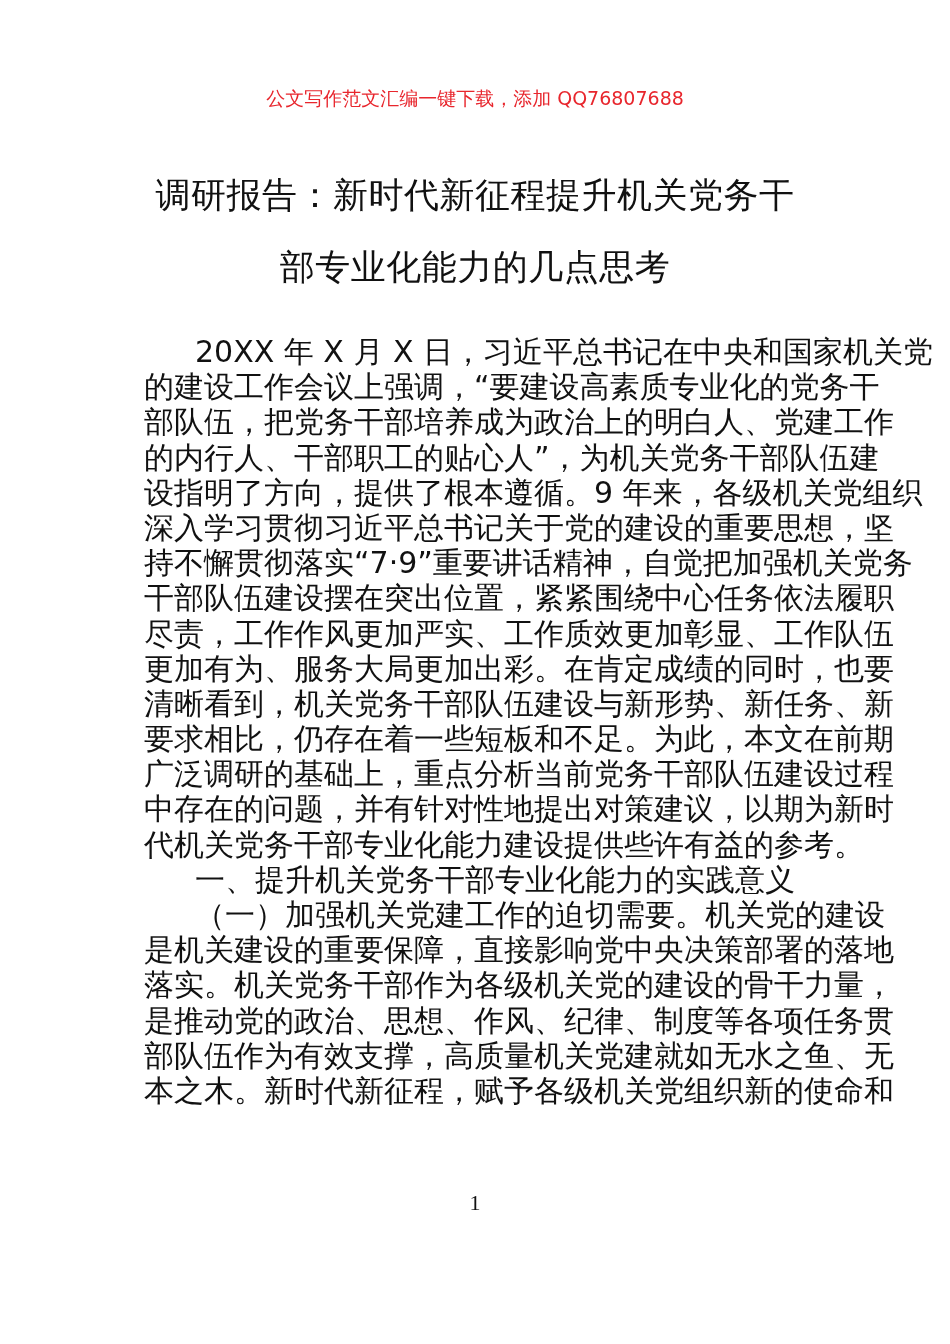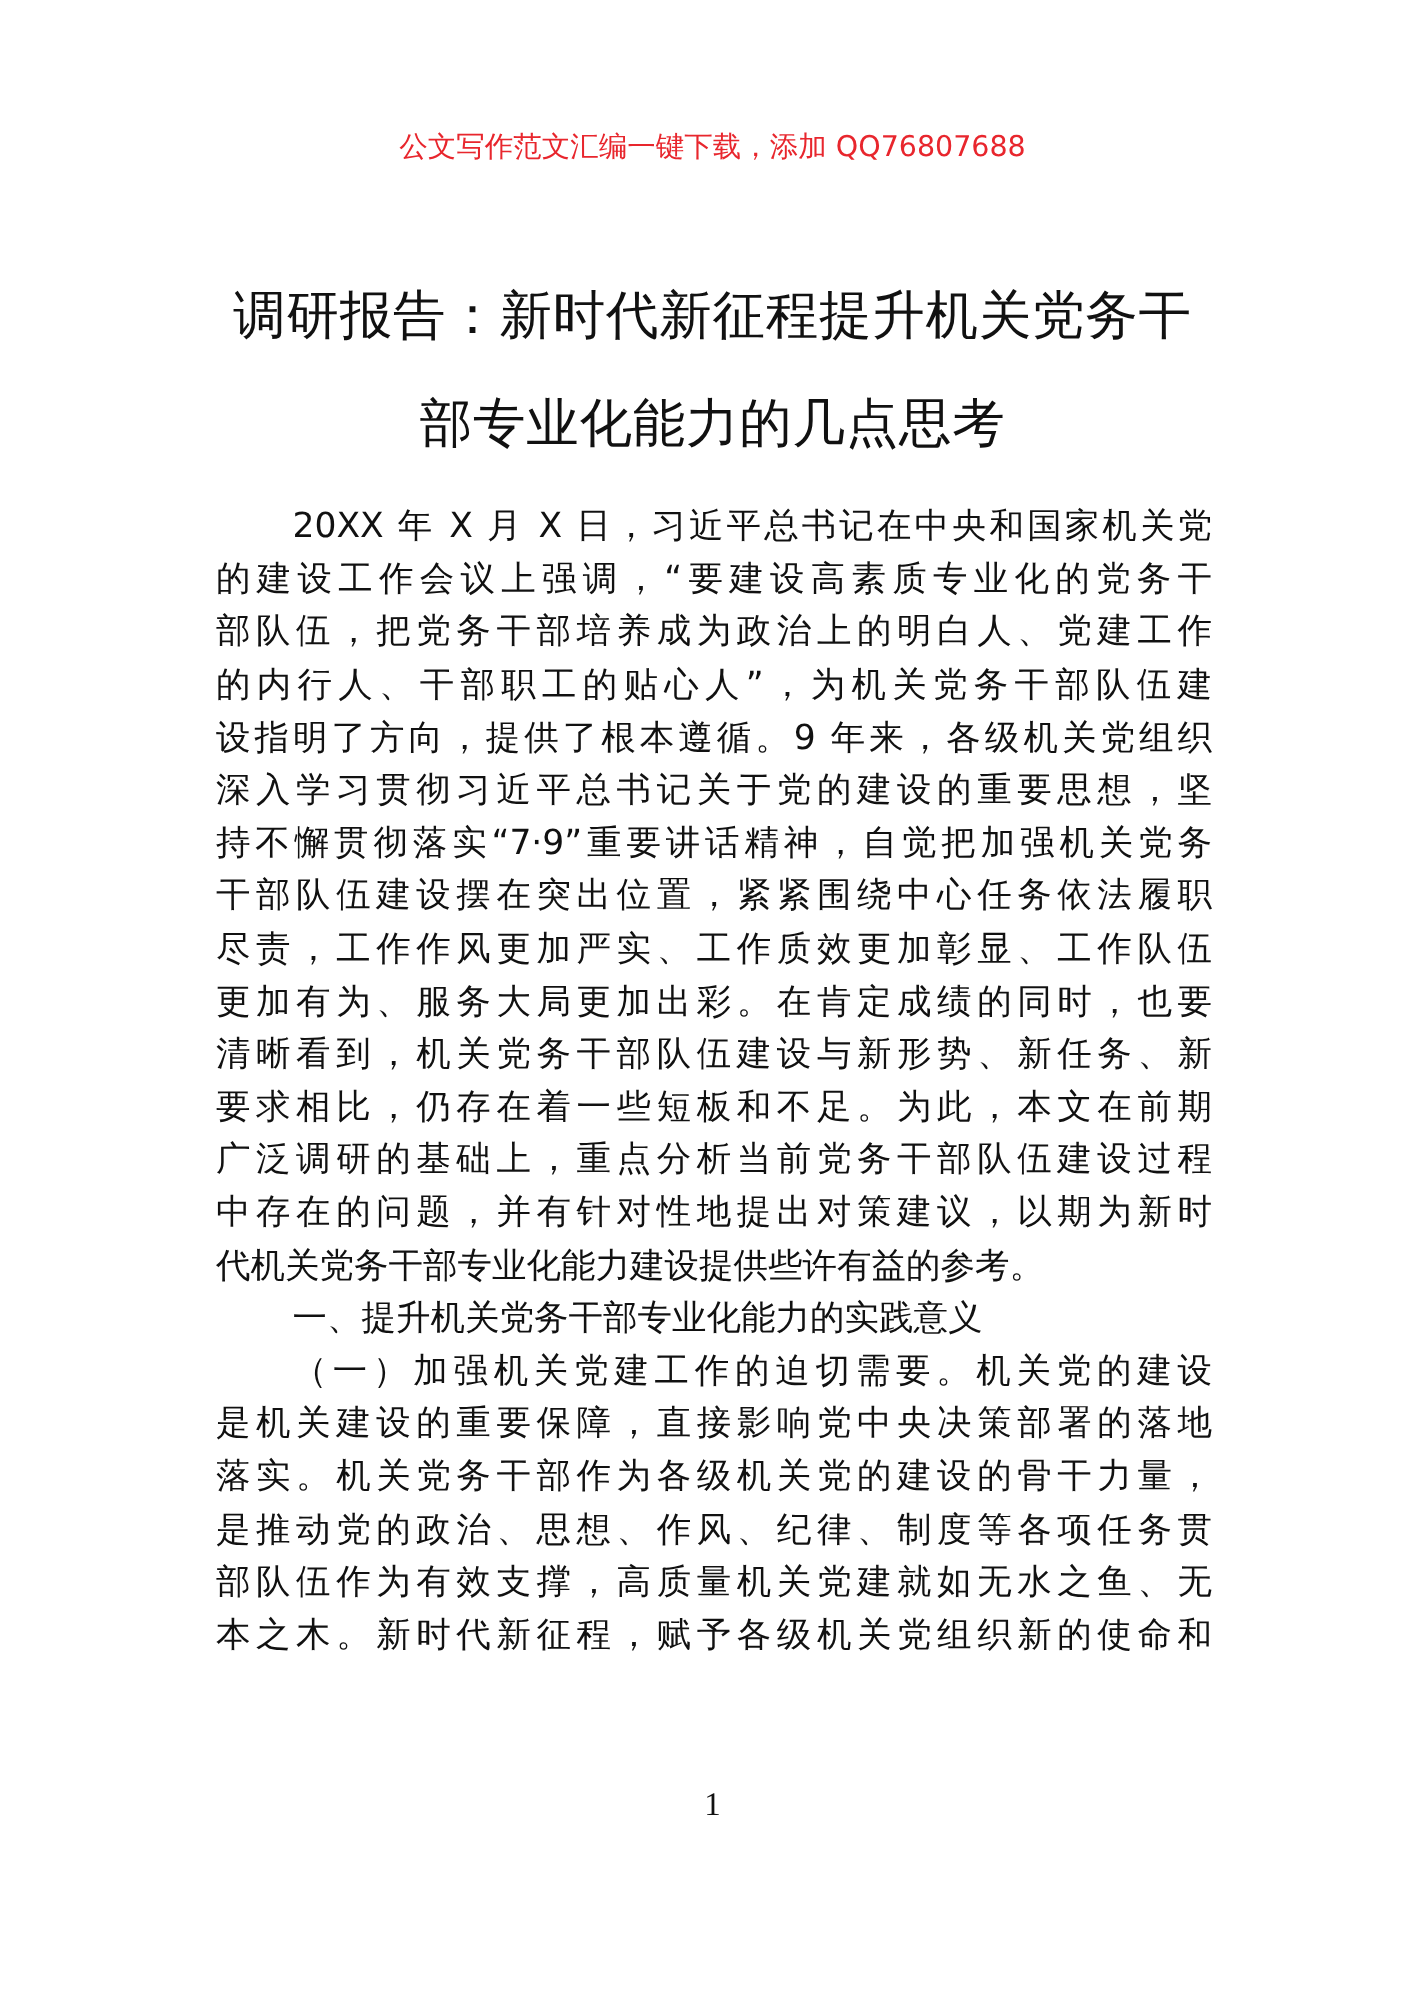--- a/index.html
+++ b/index.html
@@ -35,34 +35,33 @@
     }
     .title {
       position: absolute;
       left: 0;
       width: 950px;
       text-align: center;
       font-size: 35px;
       color: #111111;
       letter-spacing: 0.5px;
       white-space: nowrap;
-      margin-top: 15px;
     }
     .title.l1 { top: 172px; }
     .title.l2 { top: 244px; }
     .body-lines {
       position: absolute;
       left: 144px;
       top: 334px;
       width: 664px;
     }
     .line {
       height: 35.2px;
       line-height: 35.2px;
-      font-size: 23px;
+      font-size: 30px;
       white-space: nowrap;
       text-align: justify;
       text-align-last: justify;
       letter-spacing: 0px;
       overflow: visible;
     }
     .line.indent {
       padding-left: 51px;
     }
     .line.last {

